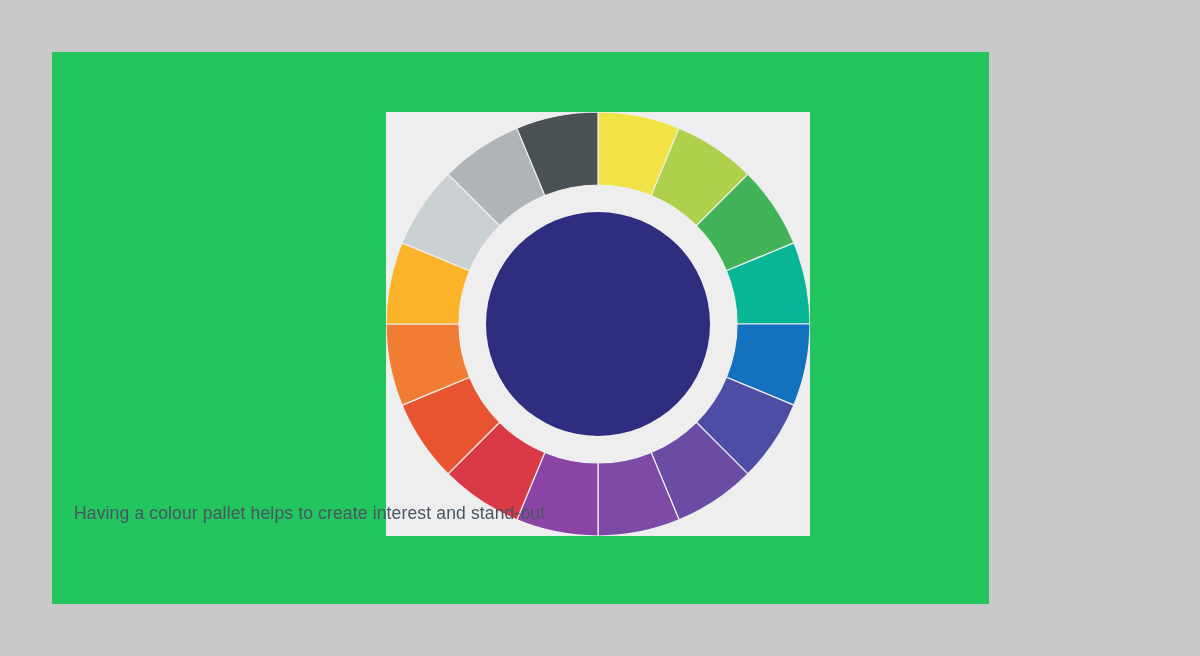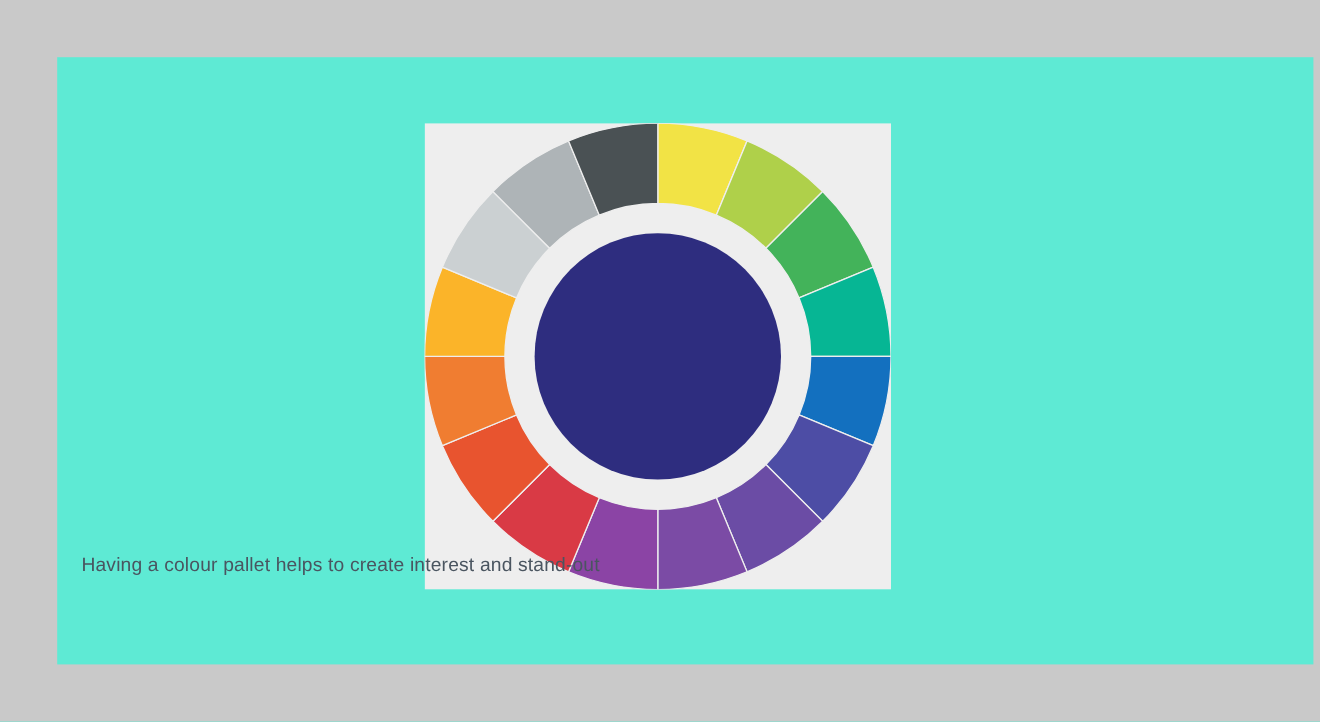--- a/index.html
+++ b/index.html
@@ -16,23 +16,23 @@
   }
   #slide-root {
     position: relative;
     width: 1200px;
     height: 656px;
   }
   #slide-card {
     position: absolute;
     left: 52px;
     top: 52px;
-    width: 1142px;
+    width: 937px;
     height: 552px;
-    background: #5eead4;
+    background: #22c55e;
   }
   #wheel-figure {
     position: absolute;
     left: 334px;      
     top: 60px;        
     width: 424px;
     height: 424px;
   }
   #wheel-figure svg {
     display: block;

